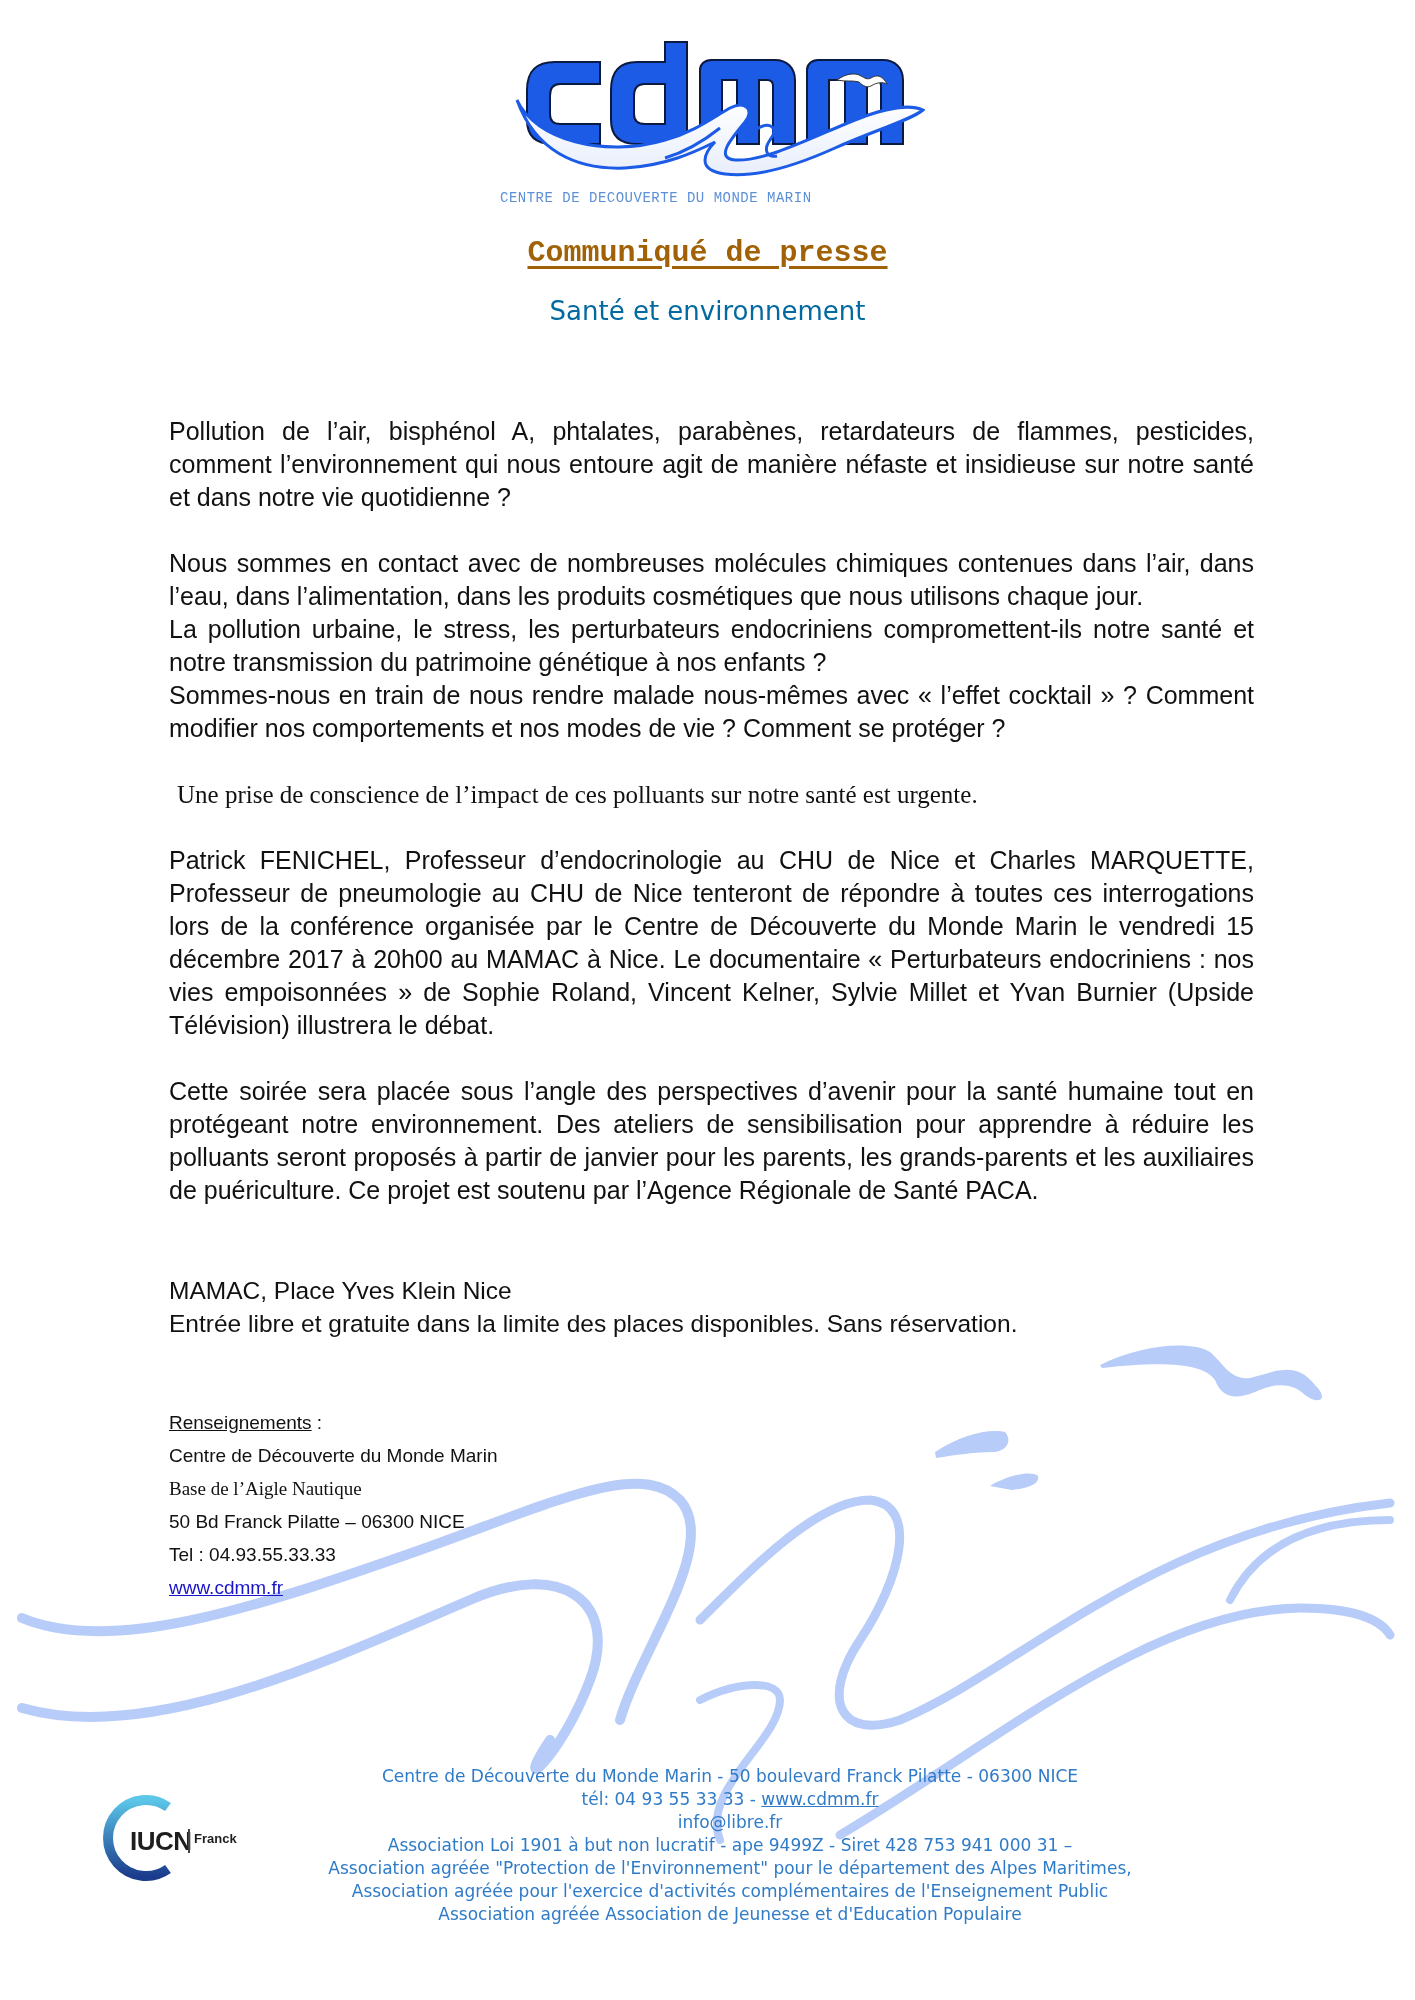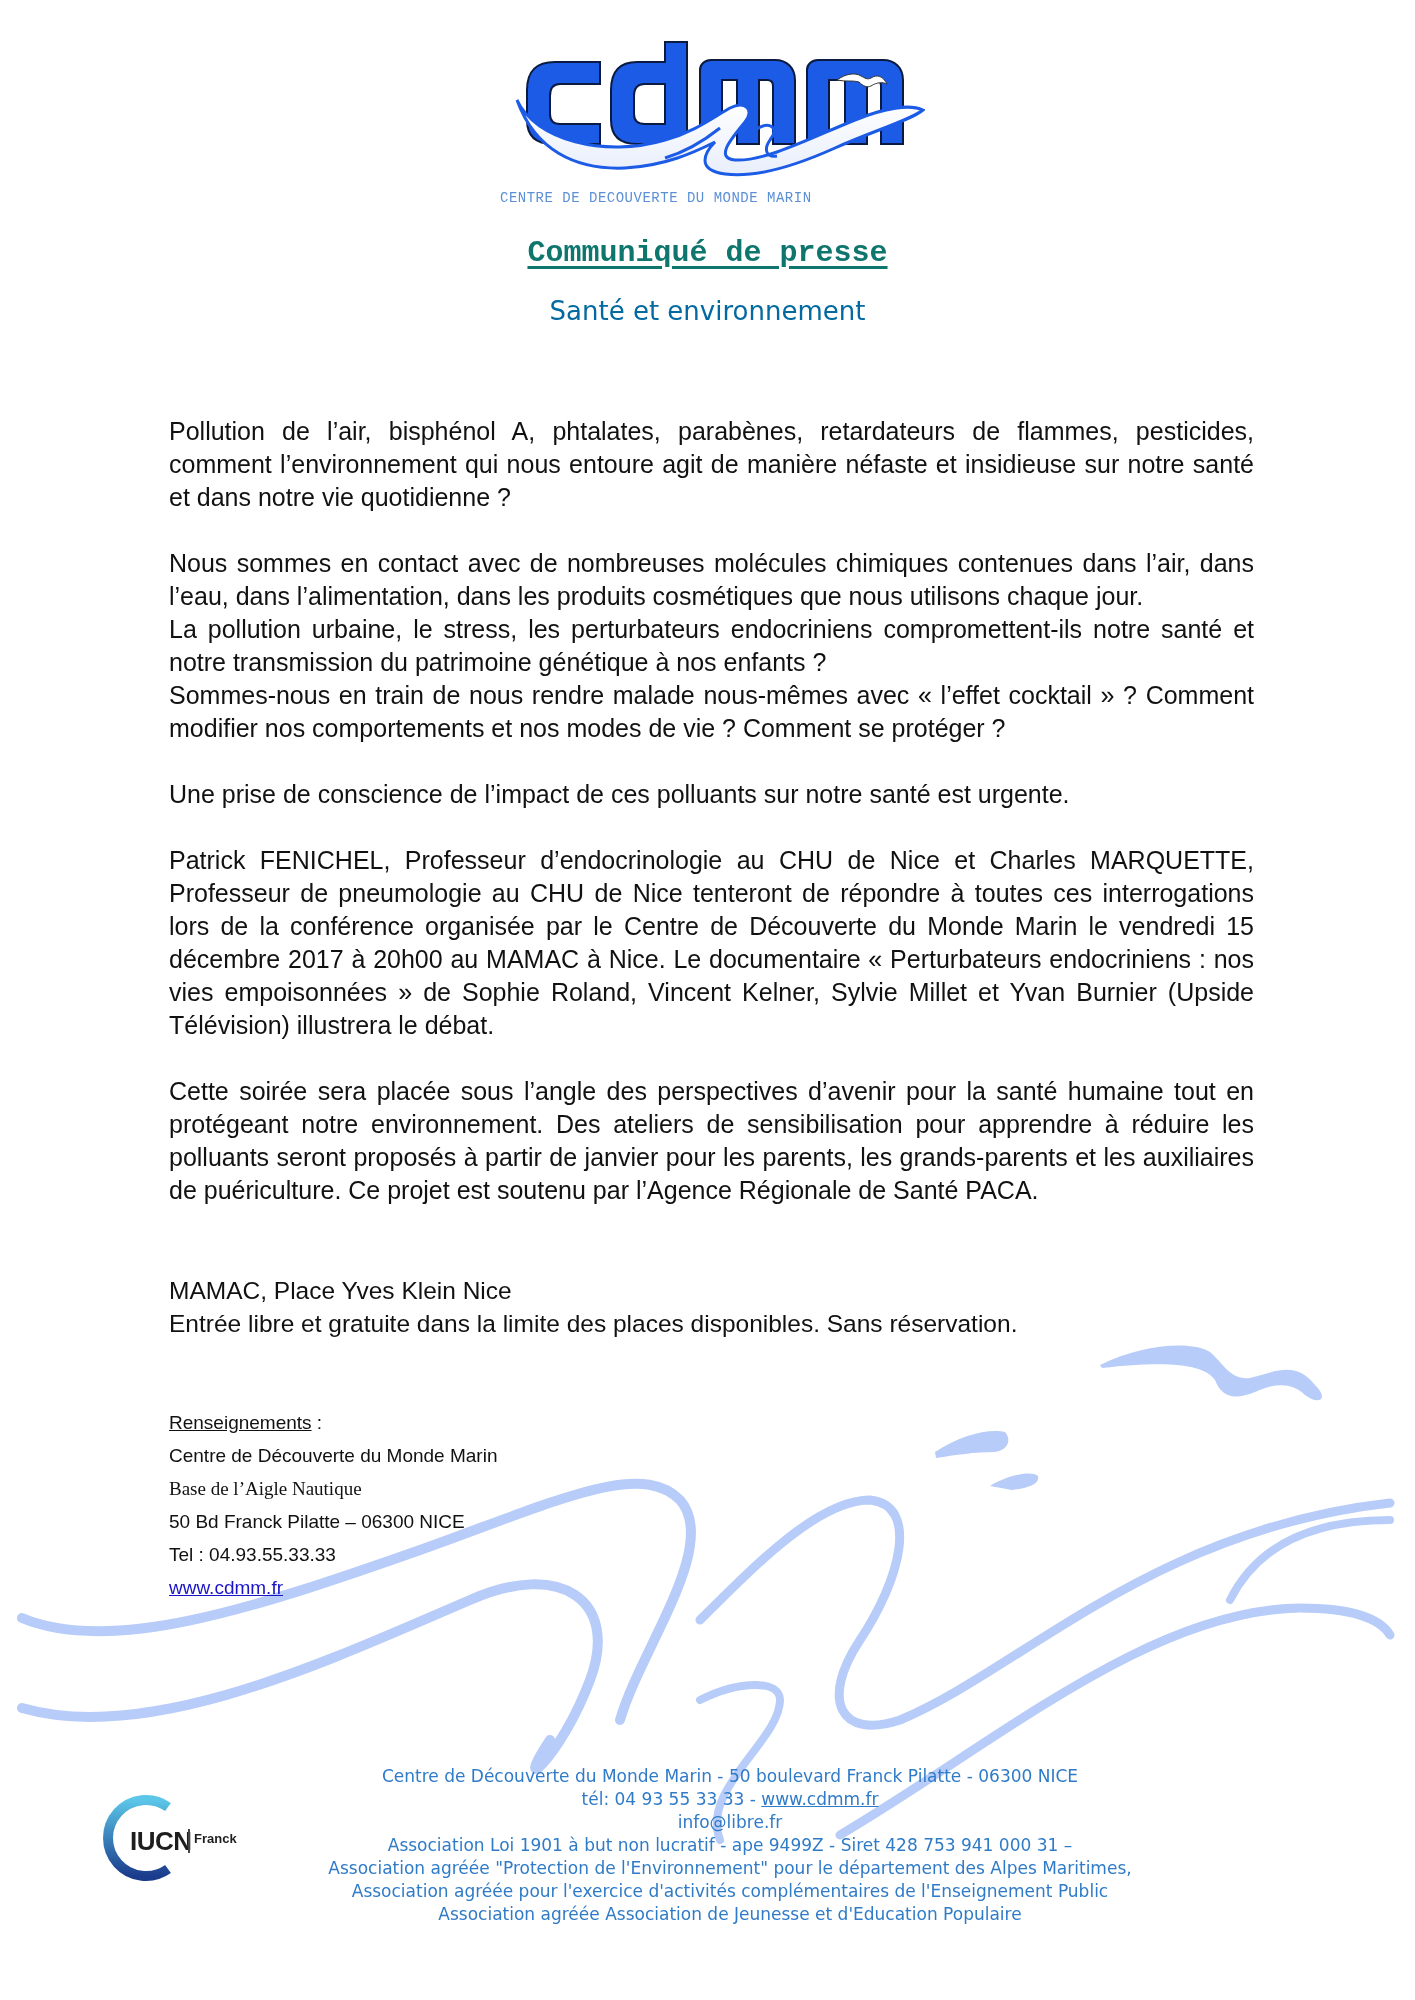--- a/index.html
+++ b/index.html
@@ -10,29 +10,29 @@
   .watermark { position: absolute; left: 0; top: 0; width: 1415px; height: 2000px; z-index: 0; }
 
   
   .logo { position: absolute; left: 515px; top: 40px; width: 410px; height: 140px; z-index: 2; }
   .logo-sub { position: absolute; left: 500px; top: 190px; width: 440px; 
     font-family: "Liberation Mono", "DejaVu Sans Mono", monospace; font-size: 14px; letter-spacing: 0.5px;
     color: #5b8fd6; z-index: 2; }
 
   .title { position: absolute; left: 0; top: 236px; width: 1415px; text-align: center;
     font-family: "Liberation Mono", "DejaVu Sans Mono", monospace; font-weight: bold; font-size: 30px;
-    text-decoration: underline; text-underline-offset: 5px; color: #0f766e; z-index: 2; letter-spacing: 0px; }
+    text-decoration: underline; text-underline-offset: 5px; color: #a16207; z-index: 2; letter-spacing: 0px; }
   .subtitle { position: absolute; left: 0; top: 296px; width: 1415px; text-align: center;
     font-family: "DejaVu Sans", sans-serif; font-size: 26px; color: #0369a1; z-index: 2; }
 
   .body { position: absolute; left: 169px; top: 415px; width: 1085px; z-index: 2;
     font-family: "Liberation Sans", sans-serif; font-size: 25px; line-height: 33px; color: #111;
     text-align: justify; }
   .body p { margin: 0 0 33px 0; }
-  .body .serif { font-family: Liberation Sans, sans-serif; }
+  .body .serif { font-family: Liberation Serif, serif; margin-left: 8px; }
   .body .line { display: block; }
 
   .venue { position: absolute; left: 169px; top: 1274px; width: 1100px; z-index: 2;
     font-family: "Liberation Sans", sans-serif; font-size: 24.5px; line-height: 33px; color: #111; }
 
   .contact { position: absolute; left: 169px; top: 1406px; width: 600px; z-index: 2;
     font-family: "Liberation Sans", sans-serif; font-size: 19px; line-height: 33px; color: #111; }
   .contact .u { text-decoration: underline; }
   .contact .serif { font-family: "Liberation Serif", serif; }
   .contact a { color: #1a14c8; text-decoration: underline; }

